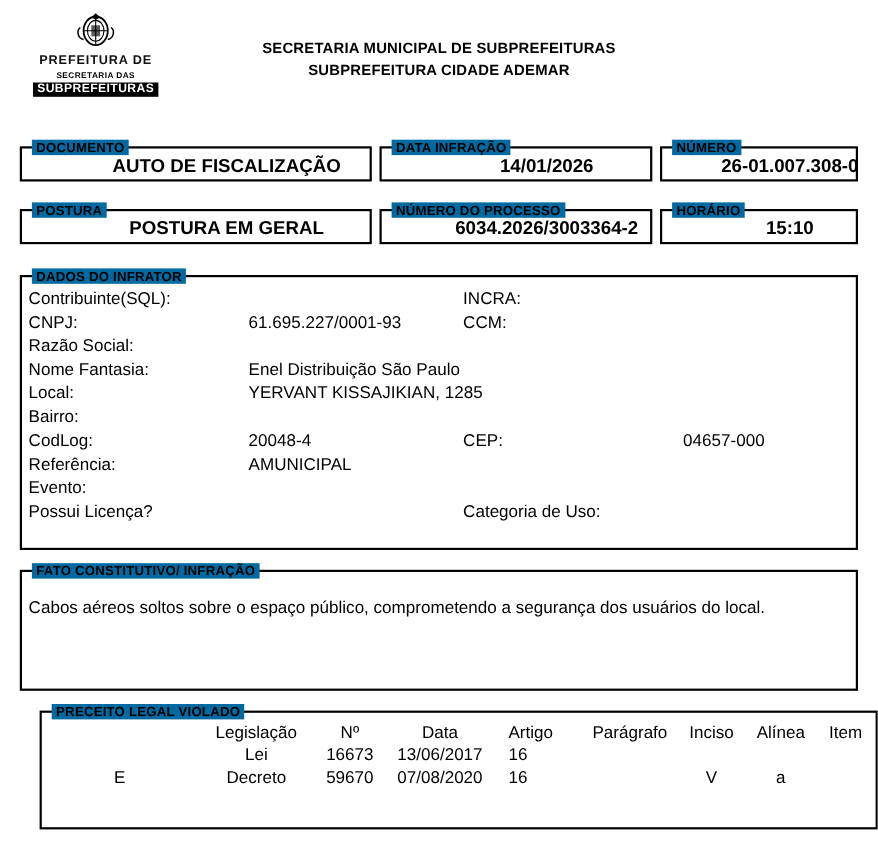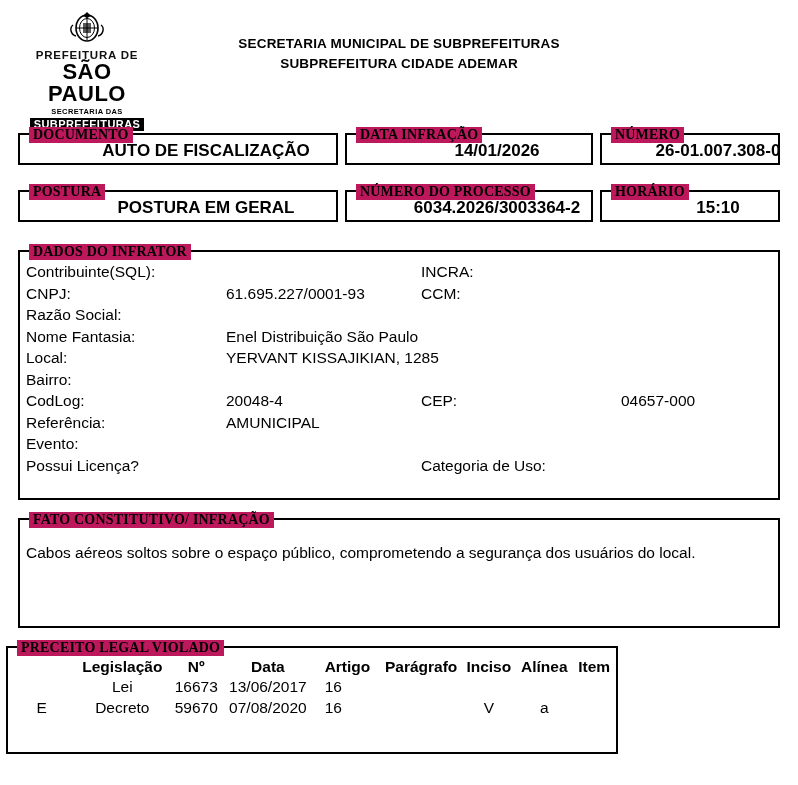--- a/index.html
+++ b/index.html
@@ -88,27 +88,26 @@
   
   .fs {
     position: absolute;
     border: 2px solid #000;
     box-sizing: border-box;
   }
   .fs-legend {
     position: absolute;
     top: -8px;
     left: 9px;
-    background: #be185d;
+    background: #0369a1;
     padding: 0 4px;
-    font-size: 14px;
+    font-size: 12px;
     font-weight: bold;
     letter-spacing: 0.2px;
     white-space: nowrap;
-    font-family: Liberation Serif, serif;
   }
   .fs-value {
     width: 100%;
     text-align: center;
     font-size: 17px;
     font-weight: bold;
     line-height: 1;
     padding-left: 28px;
   }
 
@@ -154,30 +153,30 @@
   }
   .fato-text {
     padding: 7px 8px 0 6px;
     font-size: 15.5px;
     line-height: 21px;
     margin-top: 15px;
   }
 
   
   #box-preceito {
-    left: 6px; top: 646px; width: 612px; height: 108px;
+    left: 36px; top: 646px; width: 762px; height: 108px;
   }
   table.preceito {
     width: 100%;
     border-collapse: collapse;
     font-size: 15.5px;
     margin-top: 6px;
   }
   table.preceito th {
-    font-weight: bold;
+    font-weight: normal;
     text-align: center;
     padding: 0 2px;
     height: 22px;
     vertical-align: bottom;
     white-space: nowrap;
   }
   table.preceito td {
     text-align: center;
     padding: 0 2px;
     height: 21px;
@@ -206,21 +205,20 @@
           <ellipse cx="20" cy="20" rx="7.5" ry="9.5" fill="none" stroke="#000" stroke-width="1"></ellipse>
           <path d="M20 8 L20 32" stroke="#000" stroke-width="1"></path>
           <path d="M9 20 L31 20" stroke="#000" stroke-width="1"></path>
           <path d="M20 4 L24 8 L20 10 L16 8 Z" fill="#000"></path>
           <path d="M6 17 C2 20, 4 27, 9 28" fill="none" stroke="#000" stroke-width="1.4"></path>
           <path d="M34 17 C38 20, 36 27, 31 28" fill="none" stroke="#000" stroke-width="1.4"></path>
           <rect x="16" y="15" width="8" height="10" fill="#000" opacity="0.65"></rect>
         </svg>
       </div>
       <div class="pref-line">PREFEITURA DE</div>
-      <div class="sp-line">SÃO PAULO</div>
       <div class="sec-line">SECRETARIA DAS</div>
       <div><span class="sec-line2">SUBPREFEITURAS</span></div>
     </div>
     <div class="header-titles">
       <div>SECRETARIA MUNICIPAL DE SUBPREFEITURAS</div>
       <div>SUBPREFEITURA CIDADE ADEMAR</div>
     </div>
   </div>
 
   <div class="fs" id="box-documento">

